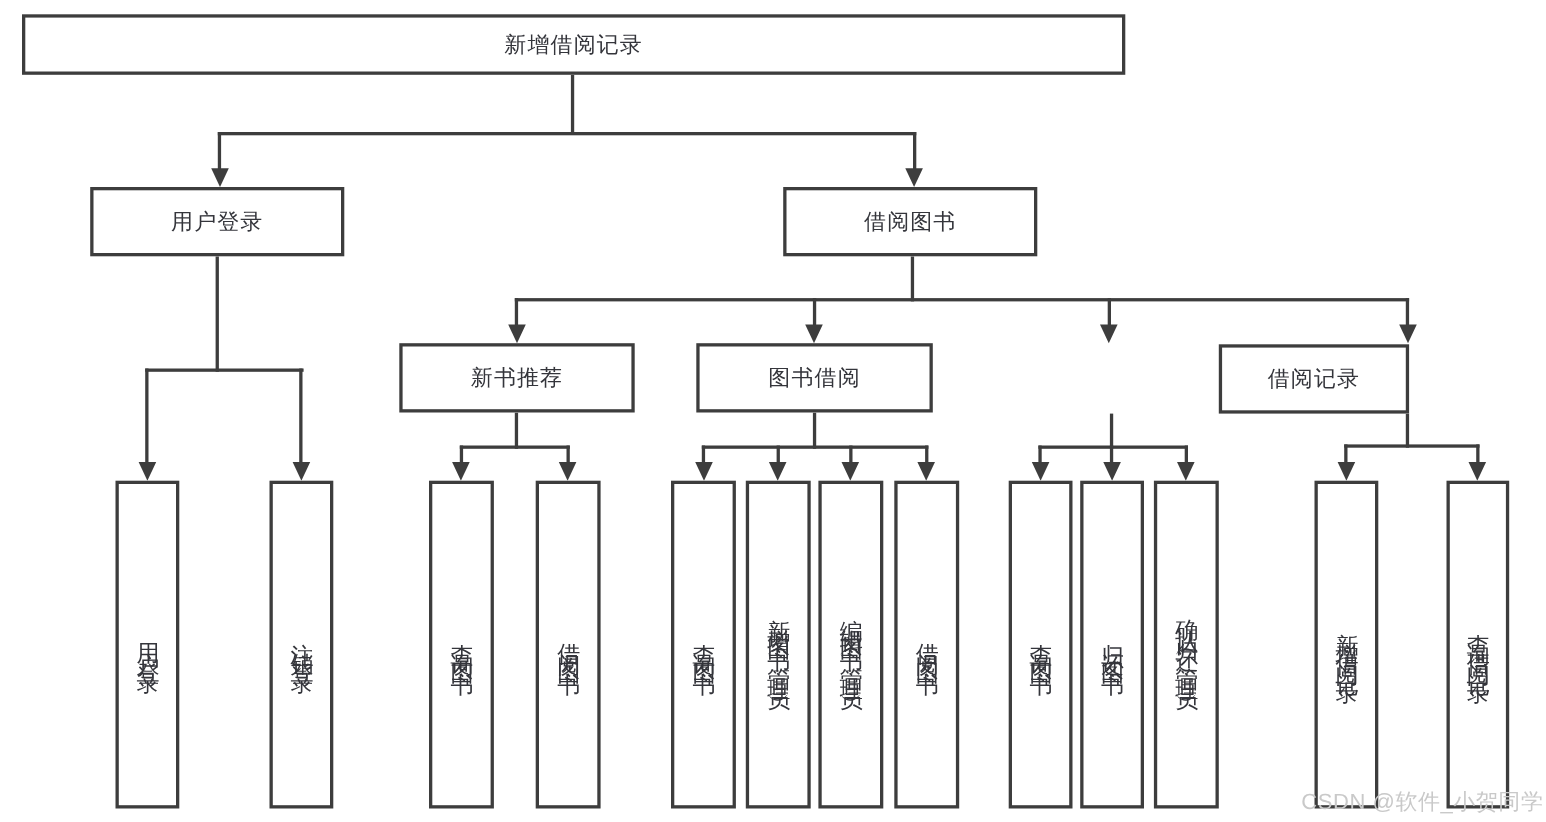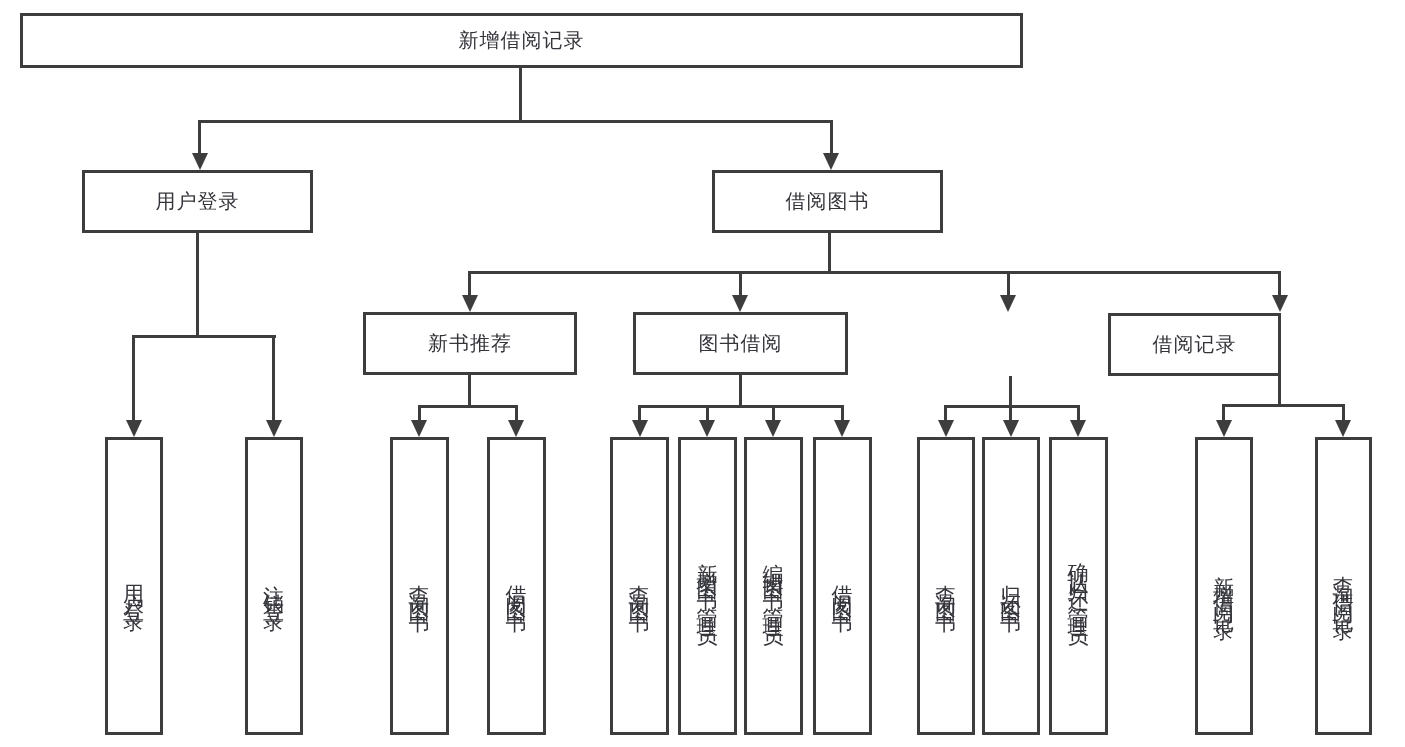--- a/index.html
+++ b/index.html
@@ -255,14 +255,15 @@
     <span class="vtext">确认归还（管理员）</span>
   </div>
 
   <div class="node leaf" id="b-l12">
     <span class="vtext">新增借阅记录</span>
   </div>
   <div class="node leaf" id="b-l13">
     <span class="vtext">查询借阅记录</span>
   </div>
 
+  <div class="watermark">CSDN @软件_小贺同学</div>
 
 </div>
 
 </body></html>

